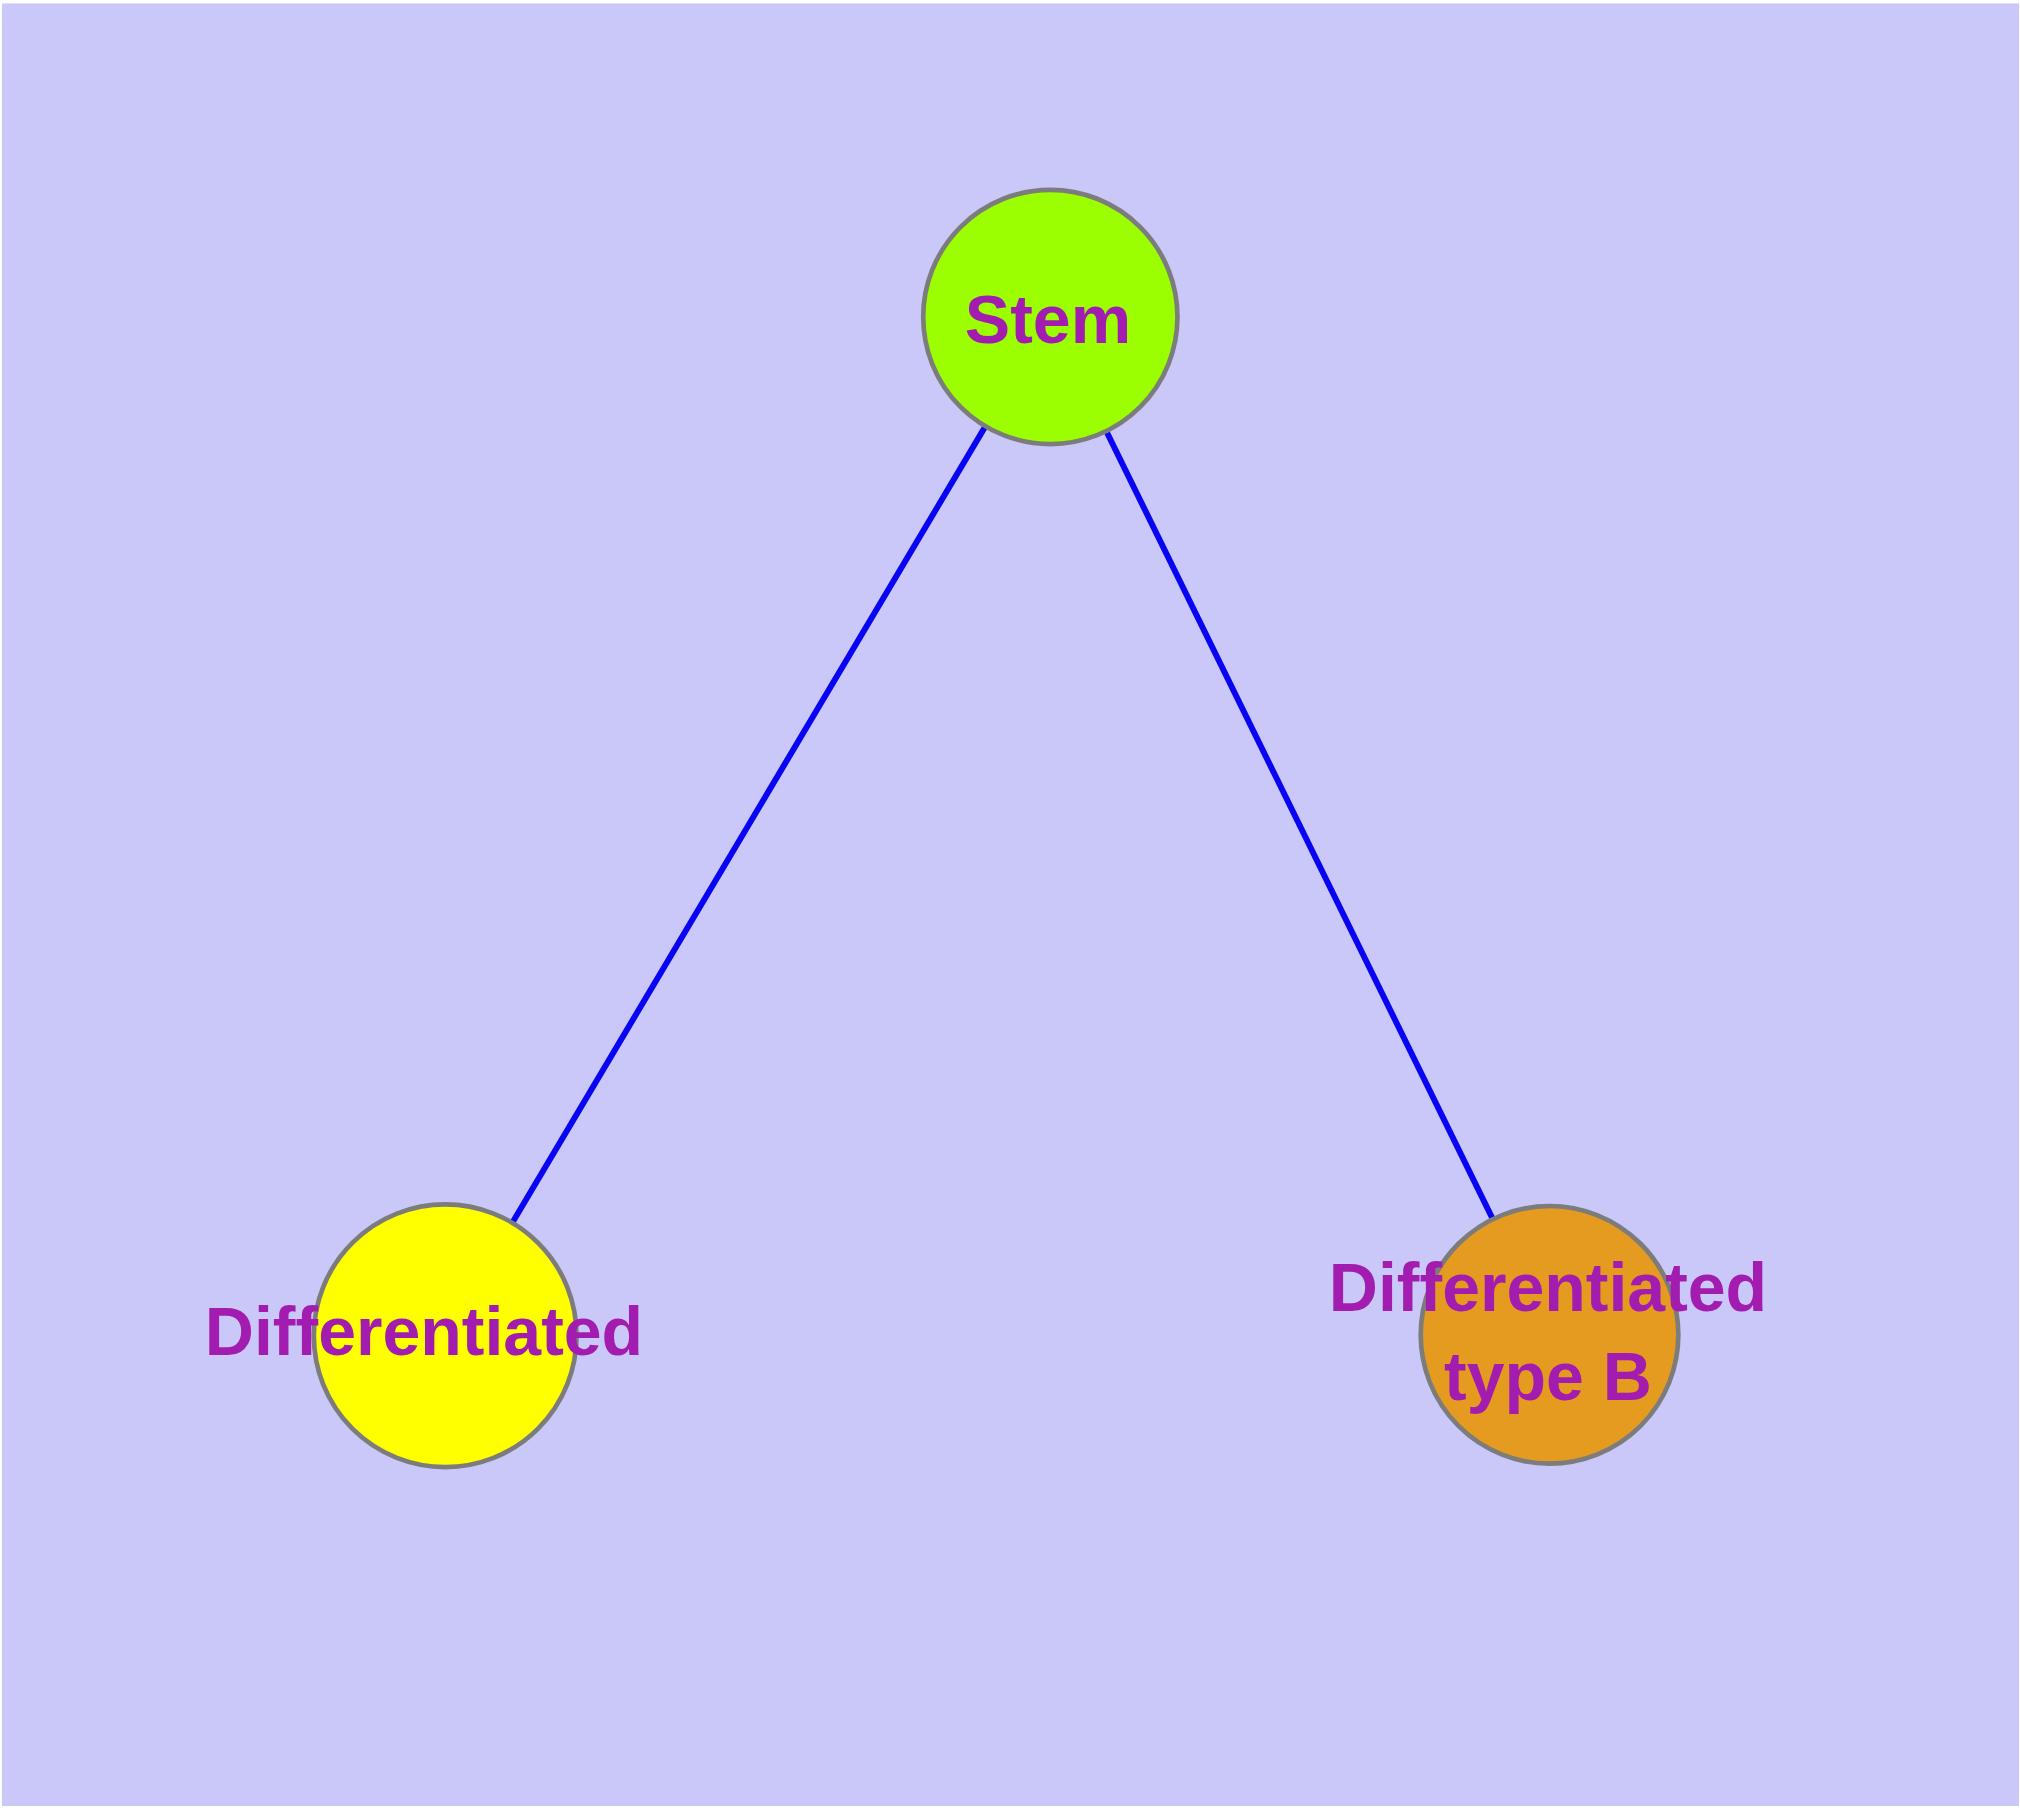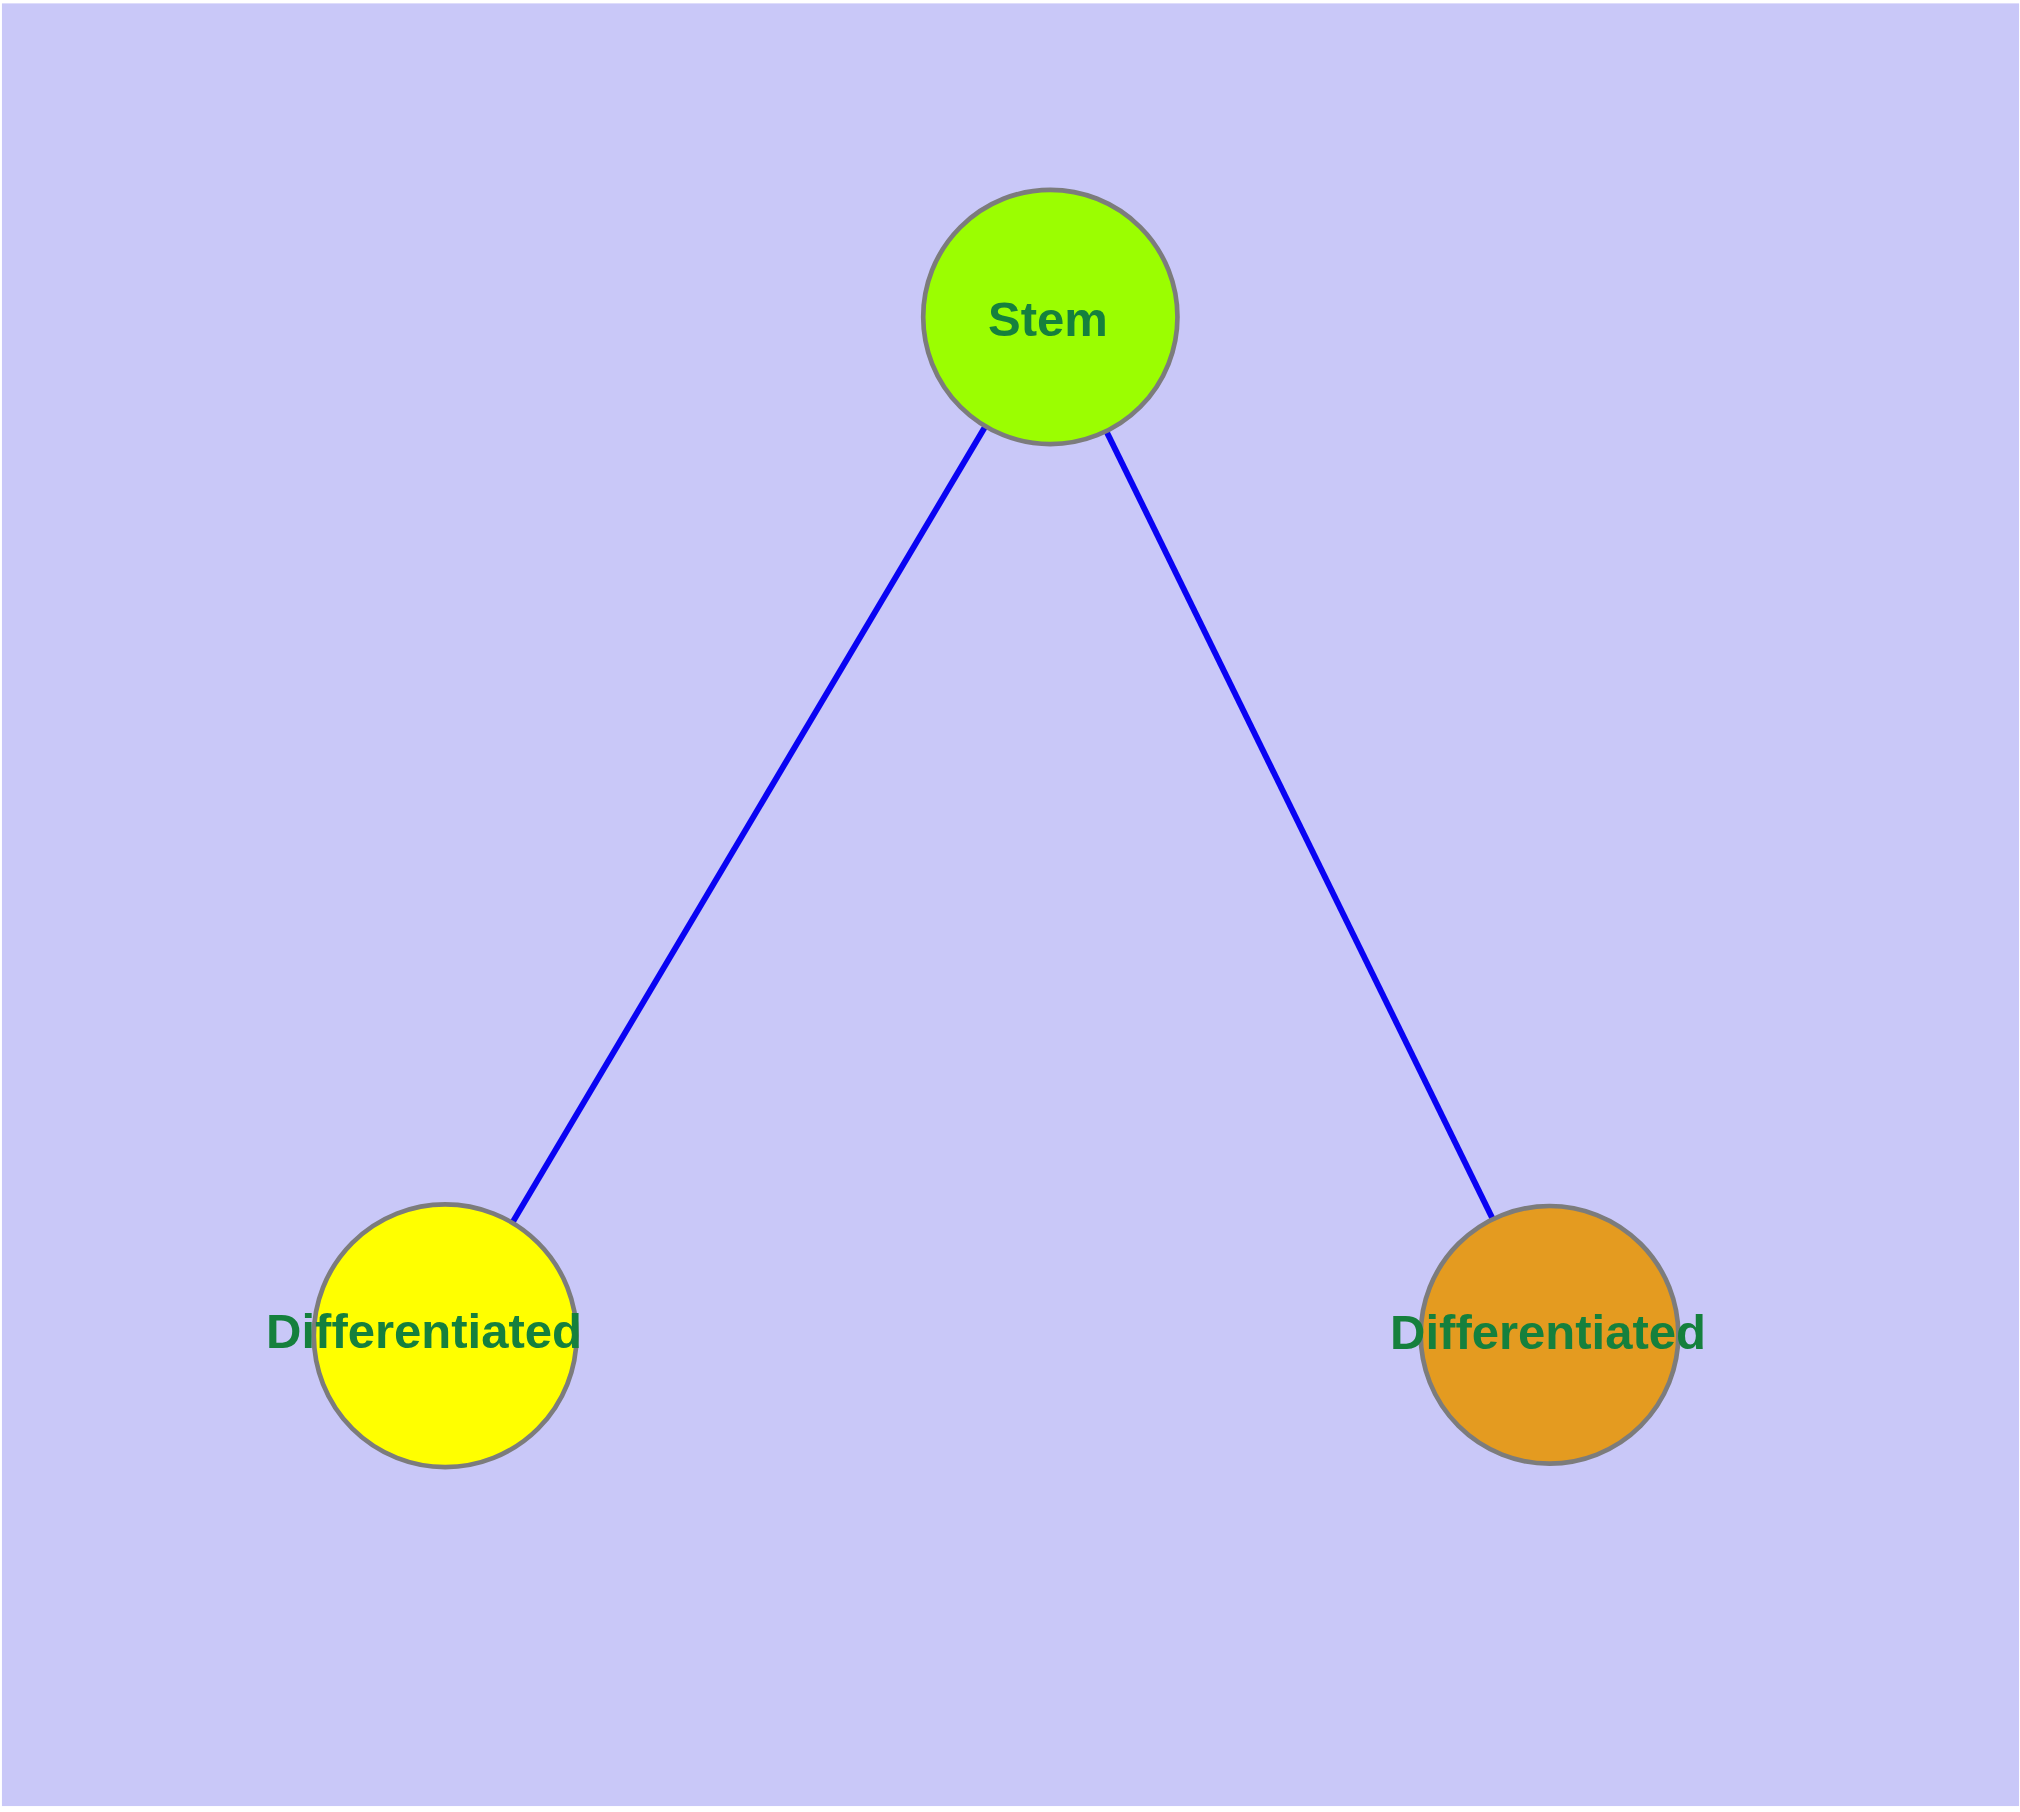--- a/index.html
+++ b/index.html
@@ -19,22 +19,22 @@
     position: absolute;
     left: 0;
     top: 0;
     width: 2021px;
     height: 1812px;
     display: block;
   }
   .node-label {
     position: absolute;
     transform: translate(-50%, -50%);
-    color: #15803d;
-    font-size: 49px;
+    color: #a21caf;
+    font-size: 68px;
     font-weight: bold;
     line-height: 89px;
     text-align: center;
     white-space: nowrap;
     pointer-events: none;
   }
 </style>
 </head>
 <body>
 
@@ -53,16 +53,17 @@
   </svg>
 
   <div class="node-label" style="left: 1048px; top: 319px;">Stem</div>
 
   <div class="node-label" style="left: 424px; top: 1331px;">
     <div>Differentiated</div>
   </div>
 
   <div class="node-label" style="left: 1548px; top: 1332px;">
     <div>Differentiated</div>
+    <div>type B</div>
   </div>
 
 </div>
 
 
 </body></html>

